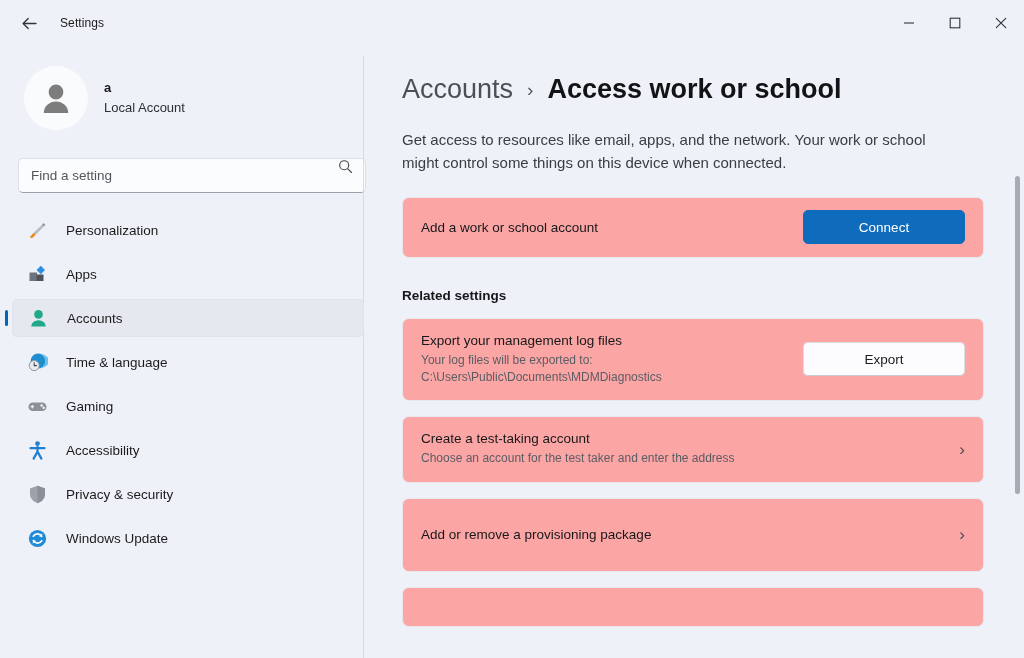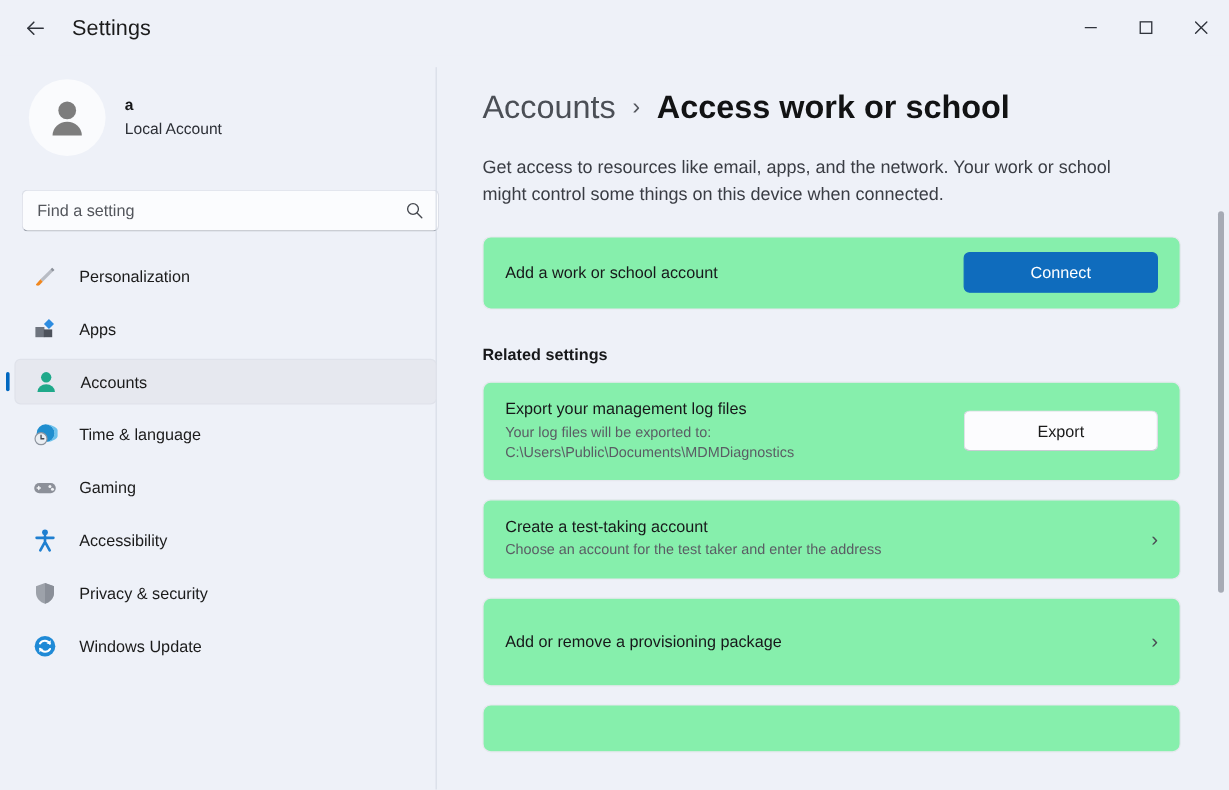--- a/index.html
+++ b/index.html
@@ -29,21 +29,21 @@
   .back-btn {
     width: 34px; height: 30px;
     margin-left: 12px;
     display: flex; align-items: center; justify-content: center;
     border-radius: 5px;
     cursor: pointer;
   }
   .back-arrow { display:block; }
   .app-title {
     margin-left: 14px;
-    font-size: 18px;
+    font-size: 12px;
     color: #1b1b1b;
     letter-spacing: 0.1px;
   }
   .win-controls {
     margin-left: auto;
     display: flex;
     height: 46px;
   }
   .win-btn {
     width: 46px; height: 46px;
@@ -98,21 +98,20 @@
 
   .search-wrap {
     margin: 22px 0 0 18px;
     width: 348px;
     height: 35px;
     background: #fbfcfe;
     border: 1px solid #dcdfe8;
     border-bottom: 1px solid #9aa0ab;
     border-radius: 5px;
     display: flex;
-    align-items: center;
     padding: 0 12px;
   }
   .search-input {
     border: none;
     outline: none;
     background: transparent;
     flex: 1;
     font-size: 13.5px;
     font-family: "Liberation Sans", sans-serif;
     color: #1b1b1b;
@@ -187,21 +186,21 @@
   }
   .intro {
     margin-top: 24px;
     font-size: 15px;
     line-height: 1.52;
     color: #3a3d44;
     max-width: 562px;
   }
 
   .card {
-    background: #86efac;
+    background: #fca5a5;
     border: 1px solid #e6e8ee;
     border-radius: 7px;
     margin-top: 15px;
     padding: 0 18px;
     display: flex;
     align-items: center;
   }
   .card.tall { min-height: 74px; gap: 16px; }
   .card.clickable { cursor: pointer; }
   .card-main { flex: 1; padding: 14px 0; }

